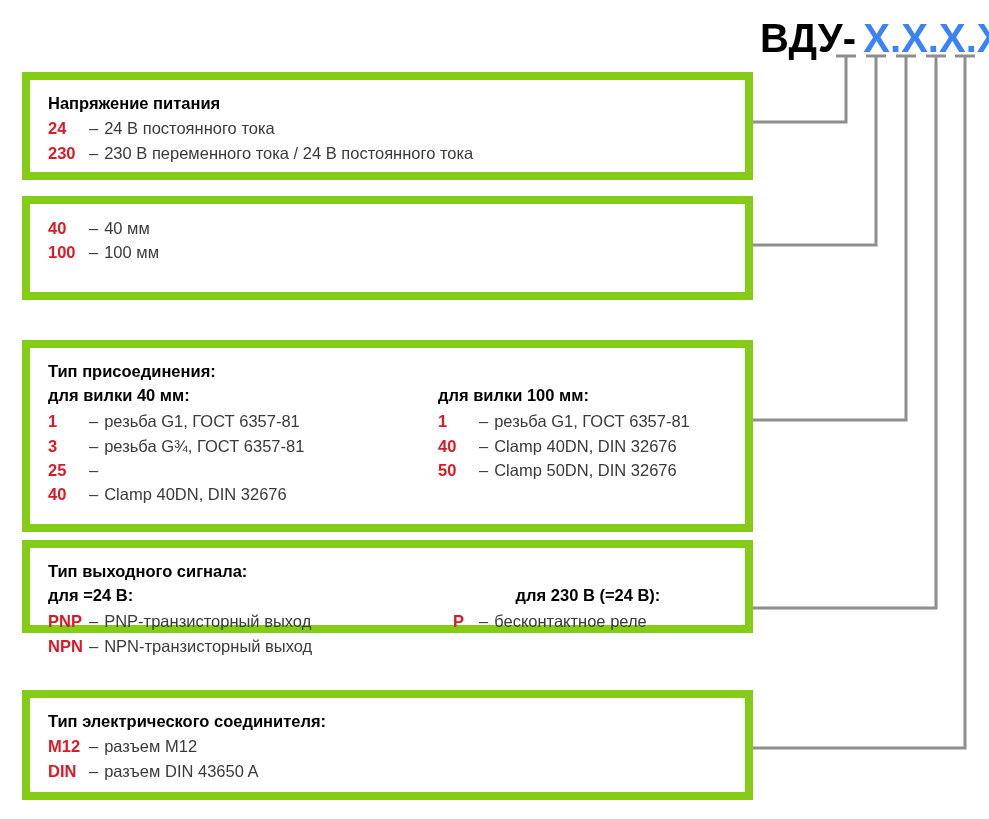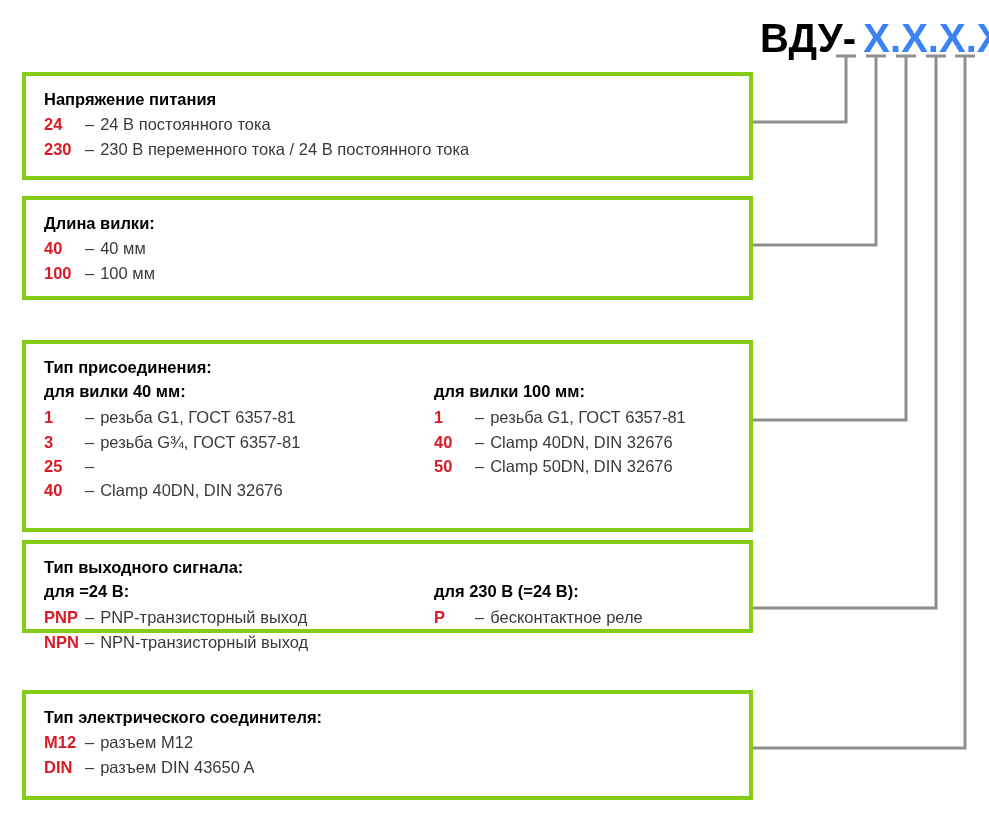--- a/index.html
+++ b/index.html
@@ -29,21 +29,21 @@
   .code-pattern{color:#3b82f6;margin-left:7px;letter-spacing:0px;}
 
   
   #wires{position:absolute;left:0;top:0;width:989px;height:819px;pointer-events:none;}
 
   
   .box{
     position:absolute;
     left:22px;
     width:731px;
-    border:4px solid #84cc16;
+    border:8px solid #84cc16;
     background:#ffffff;
     box-sizing:border-box;
     padding:12px 0 10px 18px;
   }
   .box-title{
     font-weight:bold;
     font-size:16.5px;
     color:#000000;
     line-height:1.35;
     margin-bottom:2px;
@@ -87,21 +87,21 @@
   }
 
   
   #box-voltage   {top:72px;  height:108px;}
   #box-length    {top:196px; height:104px;}
   #box-process   {top:340px; height:192px;}
   #box-output    {top:540px; height:93px;}
   #box-connector {top:690px; height:110px;}
 
   #box-output .col.left{width:390px;}
-  #box-output .col.right{width:300px;}
+  #box-output .col.right{width:300px;text-align:center;}
 </style>
 </head>
 <body>
 
 <div id="stage">
 
   <div class="code-header">
     <span class="code-prefix">ВДУ-</span>
     <span class="code-pattern">X.X.X.X.X</span>
   </div>
@@ -141,21 +141,20 @@
         <div class="opt">
           <span class="key">230</span>
           <span class="dash">–</span>
           <span class="desc">230 В переменного тока / 24 В постоянного тока</span>
         </div>
       </div>
     </div>
   </div>
 
   <div class="box" id="box-length">
-    <div class="box-title">Длина вилки:</div>
     <div class="cols">
       <div class="col left">
         <div class="opt">
           <span class="key">40</span>
           <span class="dash">–</span>
           <span class="desc">40 мм</span>
         </div>
         <div class="opt">
           <span class="key">100</span>
           <span class="dash">–</span>

